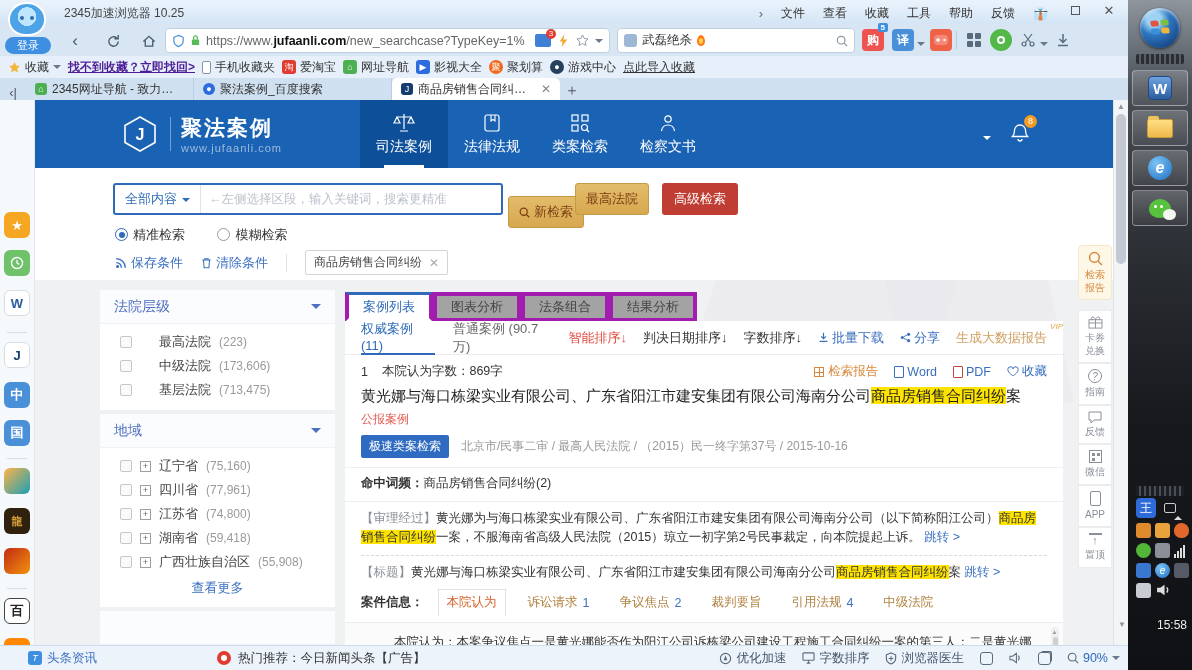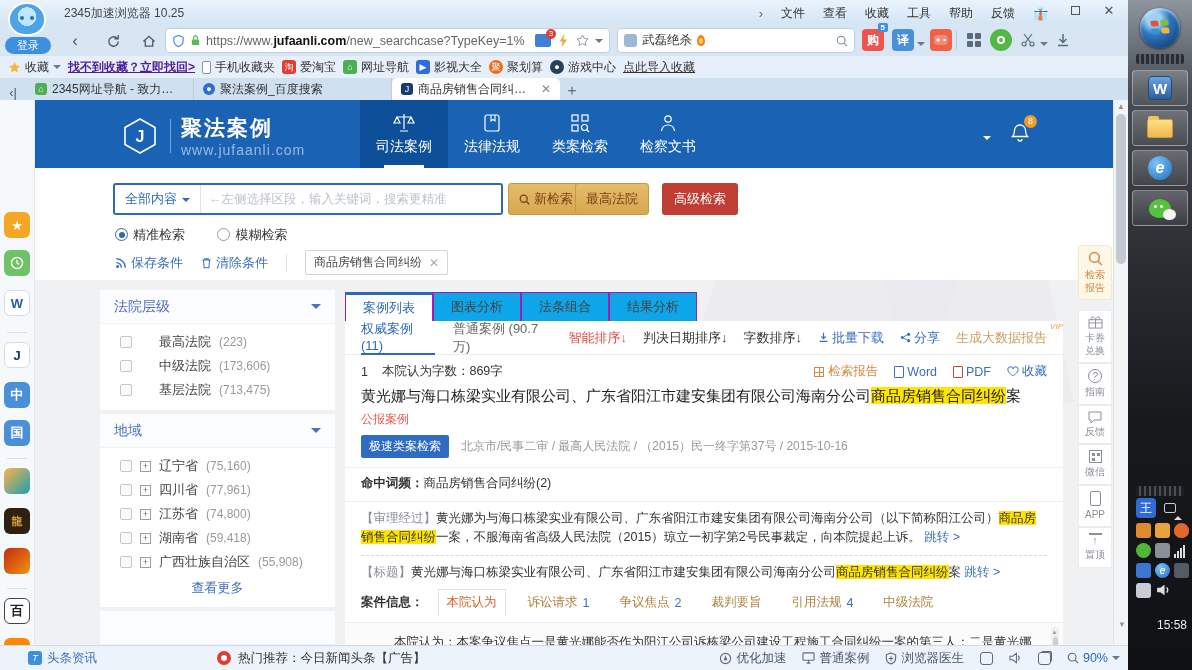--- a/index.html
+++ b/index.html
@@ -45,21 +45,21 @@
   
   .leftrail{left:0;top:100px;width:35px;height:545px;background:#f6f9fc;border-right:1px solid #e2e8ef;}
   .rail-ic{left:4px;width:26px;height:26px;border-radius:6px;display:flex;align-items:center;justify-content:center;color:#fff;font-size:13px;font-weight:bold;position:absolute;}
   .rail-div{left:7px;width:20px;height:1px;background:#d9dfe6;position:absolute;}
   
   .page{left:35px;top:100px;width:1078px;height:545px;background:#f0f1f3;overflow:hidden;}
   .wm{background:#e9e9ec;opacity:.6;}
   .siteheader{left:0;top:0;width:1078px;height:68px;background:#1a62b3;}
   .logo-hex{stroke:#fff;fill:none;stroke-width:1.6;}
   .brand{font-size:21px;font-weight:bold;color:#fff;letter-spacing:2px;}
-  .brand-dom{font-size:14px;color:rgba(255,255,255,.55);letter-spacing:1px;}
+  .brand-dom{font-size:11px;color:rgba(255,255,255,.55);letter-spacing:1px;}
   .nav-item{position:absolute;top:0;width:88px;height:68px;display:flex;flex-direction:column;align-items:center;justify-content:center;gap:5px;color:#fff;font-size:14px;}
   .nav-item.active{background:#0d4f99;}
   .nav-item.active::after{content:"";position:absolute;bottom:0;left:24px;right:24px;height:3px;background:#fff;}
   .bell-badge{position:absolute;right:-7px;top:-7px;background:#f59a23;color:#fff;font-size:9px;min-width:13px;height:13px;border-radius:7px;text-align:center;line-height:13px;}
   .searchpanel{left:0;top:68px;width:1078px;height:112px;background:#fff;}
   .scope{left:78px;top:15px;width:390px;height:32px;border:2px solid #2e6ab8;border-radius:3px;background:#fff;display:flex;align-items:center;}
   .scope-sel{width:86px;height:100%;display:flex;align-items:center;justify-content:center;gap:5px;color:#2e6ab8;font-size:13px;border-right:1px solid #e3e3e3;}
   .scope input{flex:1;border:none;outline:none;font-size:12.5px;padding:0 8px;color:#333;min-width:0;}
   .scope input::placeholder{color:#bcc2cc;}
   .goldbtn{top:15px;height:32px;background:linear-gradient(#e3bc6b,#d6a84f);border:1px solid #c69a42;border-radius:3px;color:#7c3c12;font-size:13px;display:flex;align-items:center;justify-content:center;gap:4px;position:absolute;padding:0 10px;}
@@ -82,21 +82,21 @@
   .exp::after{content:"+";}
   .indent{width:11px;flex:0 0 auto;}
   .cnt{color:#9a9a9a;font-size:12px;}
   .fmore{text-align:center;color:#3a6fbf;font-size:13px;padding:5px 0 2px;}
   
   .tooltip{left:713px;top:162px;background:#747474;color:#fff;font-size:12px;padding:4px 9px;border-radius:2px;display:flex;gap:8px;align-items:center;}
   .tooltip .x{color:#c9c9c9;}
   .locrow{left:845px;top:186px;display:flex;align-items:center;gap:4px;font-size:12.5px;}
   .loc-city{color:#e23b30;}
   .loc-switch{color:#7c90b8;}
-  .vtab{position:absolute;top:192px;width:88px;height:30px;display:flex;align-items:center;justify-content:center;font-size:13px;background:#0ea5e9;border:1px solid #a21caf;color:#444;}
+  .vtab{position:absolute;top:192px;width:88px;height:30px;display:flex;align-items:center;justify-content:center;font-size:13px;background:#a3a3a3;border:4px solid #a21caf;color:#444;}
   .vtab.active{background:#fff;border-top:3px solid #2e6ab8;border-bottom-color:#fff;color:#2e6ab8;}
   .mainpanel{left:310px;top:221px;width:718px;height:324px;background:#fff;}
   .subbar{height:34px;display:flex;align-items:center;padding:0 16px;gap:18px;border-bottom:1px solid #ececec;font-size:13px;}
   .sub-auth{color:#2e6ab8;height:34px;display:flex;align-items:center;border-bottom:2px solid #2e6ab8;}
   .sub-ord{color:#666;}
   .sorts{margin-left:auto;display:flex;gap:16px;align-items:center;white-space:nowrap;}
   .sort-red{color:#e14b42;}
   .sort-dark{color:#333;}
   .act-blue{color:#3a6fbf;display:inline-flex;align-items:center;gap:3px;}
   .act-tan{color:#cf9e5e;position:relative;}
@@ -445,21 +445,21 @@
     </div>
 
     <div class="a searchpanel">
       <div class="a scope">
         <span class="scope-sel">
             <span>全部内容</span>
             <i class="tri-d" style="border-top-color:#2e6ab8;border-width:4px;"></i>
           </span>
         <input readonly="" placeholder="←左侧选择区段，输入关键词，搜索更精准" style="">
       </div>
-      <div class="goldbtn" style="left:473px;">
+      <div class="goldbtn" style="left:473px;margin-top:13px;">
         <svg width="11" height="11" viewBox="0 0 14 14">
             <circle cx="6" cy="6" r="4.5" stroke="#7c3c12" fill="none" stroke-width="1.6"></circle>
             <path d="M9.5 9.5L13 13" stroke="#7c3c12" stroke-width="1.6"></path>
           </svg>
         <span>新检索</span>
       </div>
       <div class="goldbtn" style="left:540px;">
           <span>最高法院</span>
         </div>
       <div class="redbtn" style="left:627px;">
@@ -759,21 +759,21 @@
             <circle cx="7" cy="7" r="5.5" stroke="#5a6b7d" fill="none" stroke-width="1.2"></circle>
             <path d="M7 3.5L9 9H5z" fill="#5a6b7d"></path>
           </svg>
         <span>优化加速</span>
       </span>
       <span class="sb-item">
         <svg width="13" height="12" viewBox="0 0 14 13">
             <rect x="1" y="1" width="12" height="8" rx="1" stroke="#5a6b7d" fill="none" stroke-width="1.2"></rect>
             <path d="M5 12h4M7 9v3" stroke="#5a6b7d" stroke-width="1.2"></path>
           </svg>
-        <span>普通案例</span>
+        <span>字数排序</span>
       </span>
       <span class="sb-item">
         <svg width="12" height="13" viewBox="0 0 12 14">
             <path d="M6 1l5 2v4c0 3-2.5 5-5 6-2.5-1-5-3-5-6V3z" stroke="#5a6b7d" fill="none" stroke-width="1.2"></path>
             <path d="M6 4.5v5M3.5 7h5" stroke="#5a6b7d" stroke-width="1.2"></path>
           </svg>
         <span>浏览器医生</span>
       </span>
       <span class="sb-glyph"></span>
       <svg width="13" height="12" viewBox="0 0 14 12">

